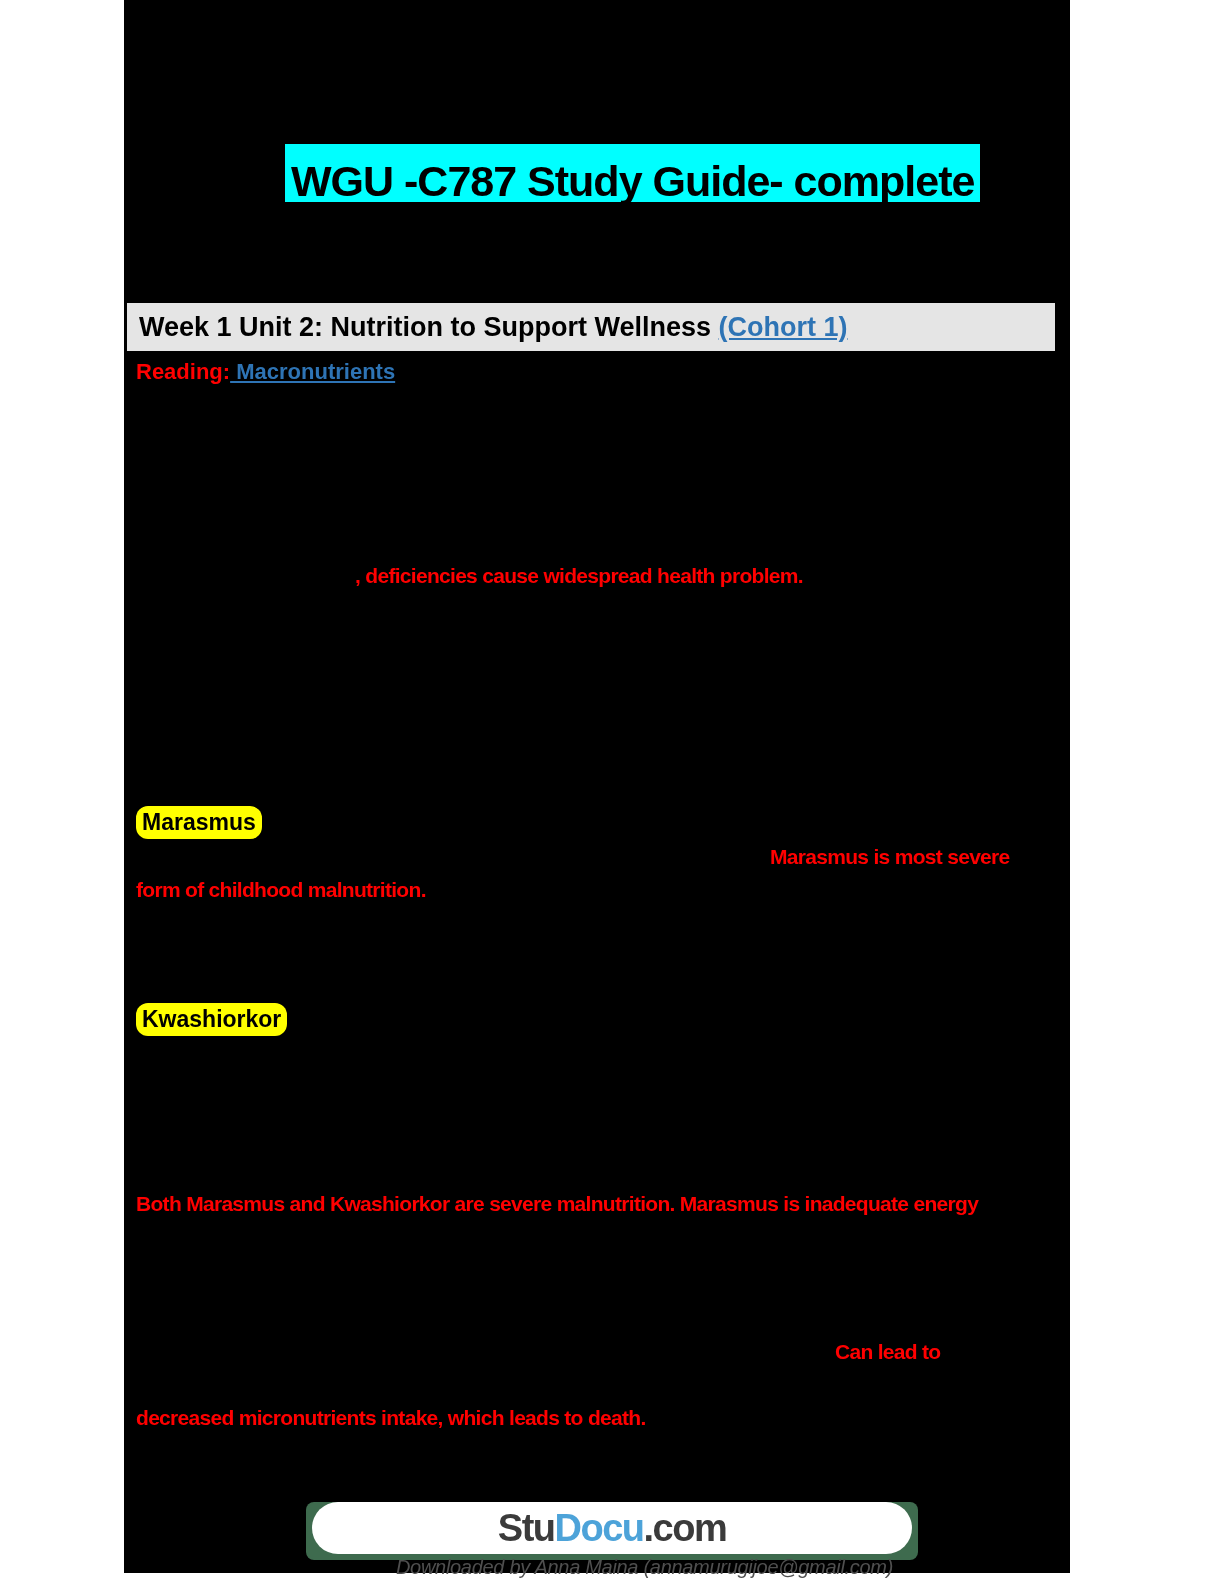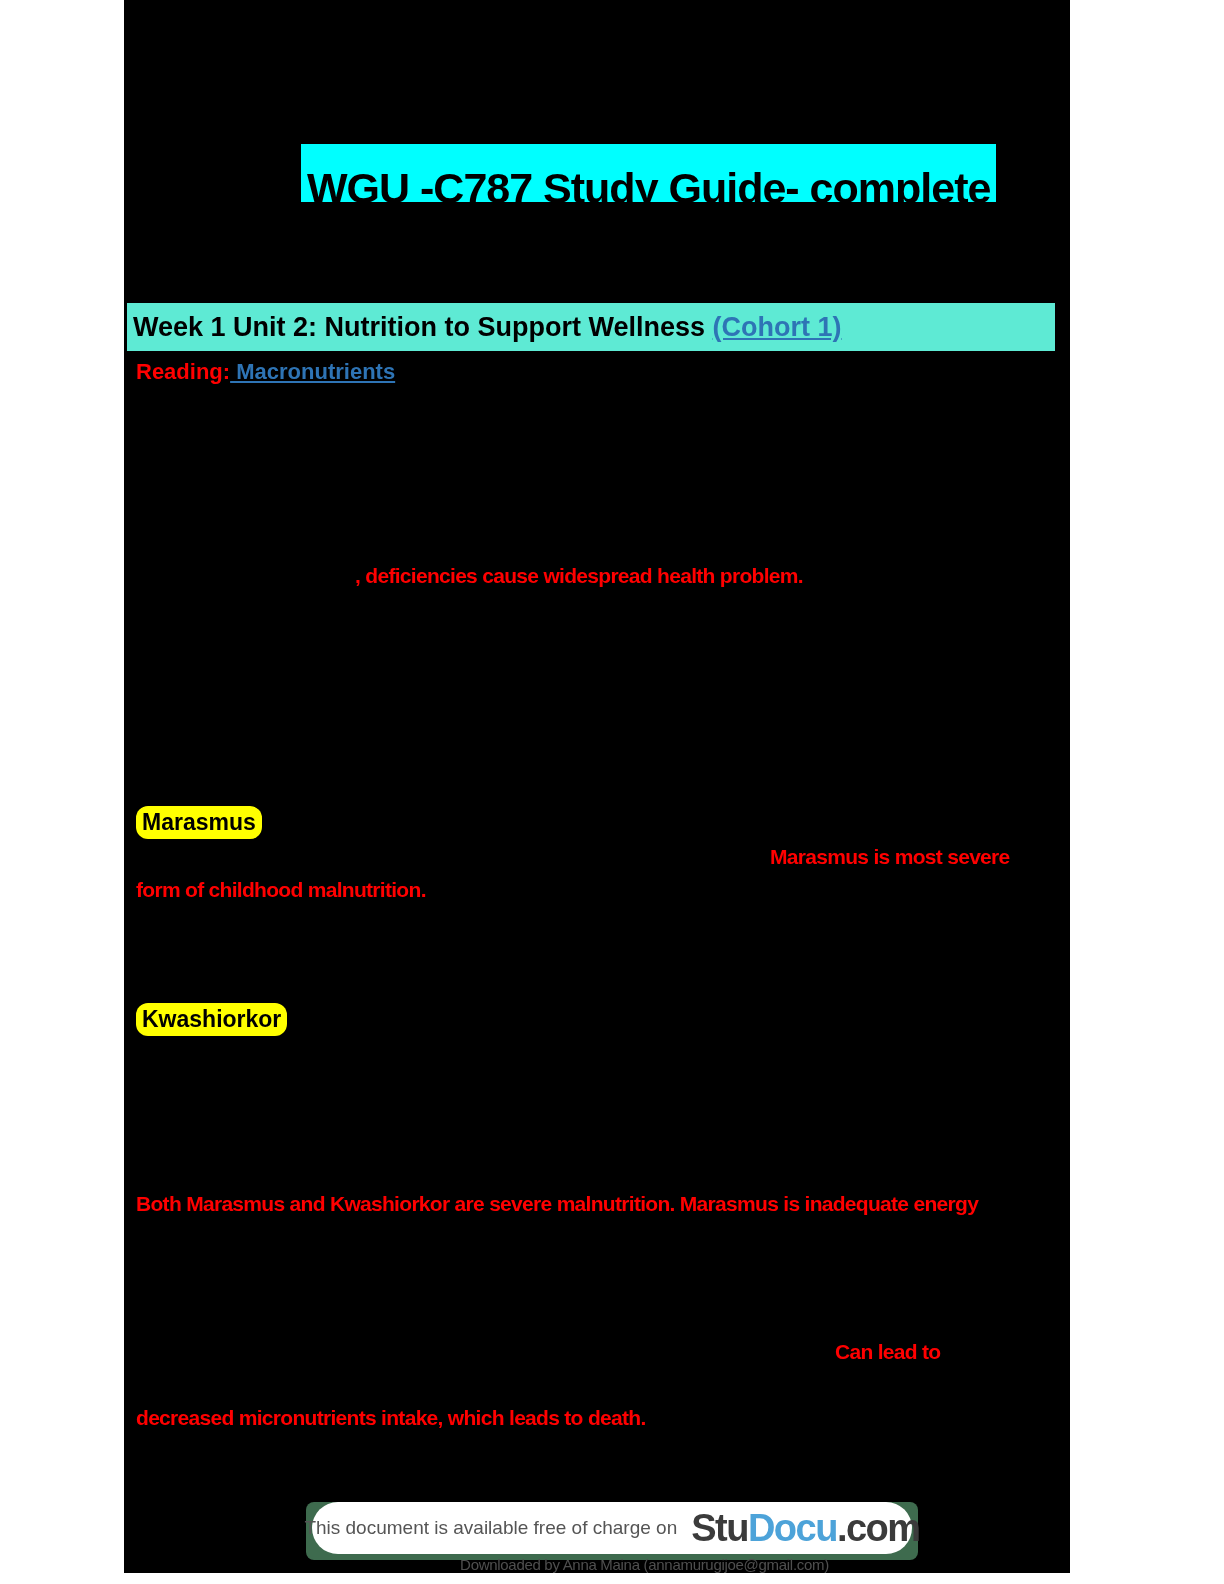--- a/index.html
+++ b/index.html
@@ -3,25 +3,25 @@
 <meta charset="utf-8">
 <style>
   * { margin:0; padding:0; box-sizing:border-box; }
   html,body { width:1224px; height:1584px; background:#ffffff;
     font-family:"Liberation Sans", sans-serif; overflow:hidden; }
   .page { position:absolute; left:124px; top:0; width:946px; height:1573px;
     background:#000000; }
 
   .doc-title { position:absolute; left:161px; top:144px; height:58px;
     background:#00ffff; color:#000; font-weight:bold; font-size:43px;
-    letter-spacing:-1px; line-height:58px; padding:15px 6px; white-space:nowrap;margin-left:16px; }
+    letter-spacing:-1px; line-height:58px; padding:8px 6px; white-space:nowrap; }
 
   .section-bar { position:absolute; left:3px; top:303px; width:928px; height:48px;
-    background:#5eead4; color:#000; font-weight:bold; font-size:27px;
-    line-height:48px; padding-left:6px; white-space:nowrap; }
+    background:#e5e5e5; color:#000; font-weight:bold; font-size:27px;
+    line-height:48px; padding-left:12px; white-space:nowrap; }
   .section-bar .link { color:#2e74b5; text-decoration:underline; cursor:pointer; }
 
   .reading-line { position:absolute; left:12px; top:359px; font-size:22px;
     font-weight:bold; white-space:nowrap; }
   .reading-line .lbl { color:#ff0000; }
   .reading-line .link { color:#2e74b5; text-decoration:underline; cursor:pointer; }
 
   .red-line { position:absolute; color:#ff0000; font-size:21px; font-weight:bold;
     letter-spacing:-0.7px; white-space:nowrap; }
   .rl-deficiencies { left:231px; top:564px; }
@@ -42,22 +42,22 @@
   .banner-white { position:absolute; left:188px; top:1502px; width:600px;
     height:52px; background:#ffffff; border-radius:26px; display:flex;
     align-items:center; justify-content:center; gap:14px; cursor:pointer; }
   .banner-text { color:#555555; font-size:19px; white-space:nowrap; }
   .studocu-logo { font-size:38px; font-weight:bold; letter-spacing:-1.5px;
     white-space:nowrap; line-height:1; }
   .studocu-logo .dark { color:#3b3b3b; }
   .studocu-logo .blue { color:#4da3d9; }
 
   .downloaded-line { position:absolute; left:0; top:1556px; width:1041px;
-    text-align:center; color:#4f4f4f; font-size:15px; letter-spacing:-0.3px;
-    white-space:nowrap; }
+    text-align:center; color:#4f4f4f; font-size:20px; letter-spacing:-0.3px;
+    white-space:nowrap;font-style:italic; }
 </style>
 </head>
 <body>
 
 <div class="page">
 
   <div class="doc-title">WGU -C787 Study Guide- complete</div>
 
   <div class="section-bar">
     <span>Week 1 Unit 2: Nutrition to Support Wellness </span><span class="link">(Cohort 1)</span>
@@ -76,21 +76,20 @@
 
   <div class="yellow-heading yh-kwashiorkor">Kwashiorkor</div>
 
   <div class="red-line rl-both-1">Both Marasmus and Kwashiorkor are severe malnutrition. Marasmus is inadequate energy</div>
 
   <div class="red-line rl-canlead-1">Can lead to</div>
   <div class="red-line rl-canlead-2">decreased micronutrients intake, which leads to death.</div>
 
   <div class="banner-green"></div>
   <div class="banner-white">
-    <span class="banner-text">This document is available free of charge on</span>
     <span class="studocu-logo">
       <span class="dark">Stu</span><span class="blue">Docu</span><span class="dark">.com</span>
     </span>
   </div>
 
   <div class="downloaded-line">Downloaded by Anna Maina (annamurugijoe@gmail.com)</div>
 
 </div>
 
 </body></html>

